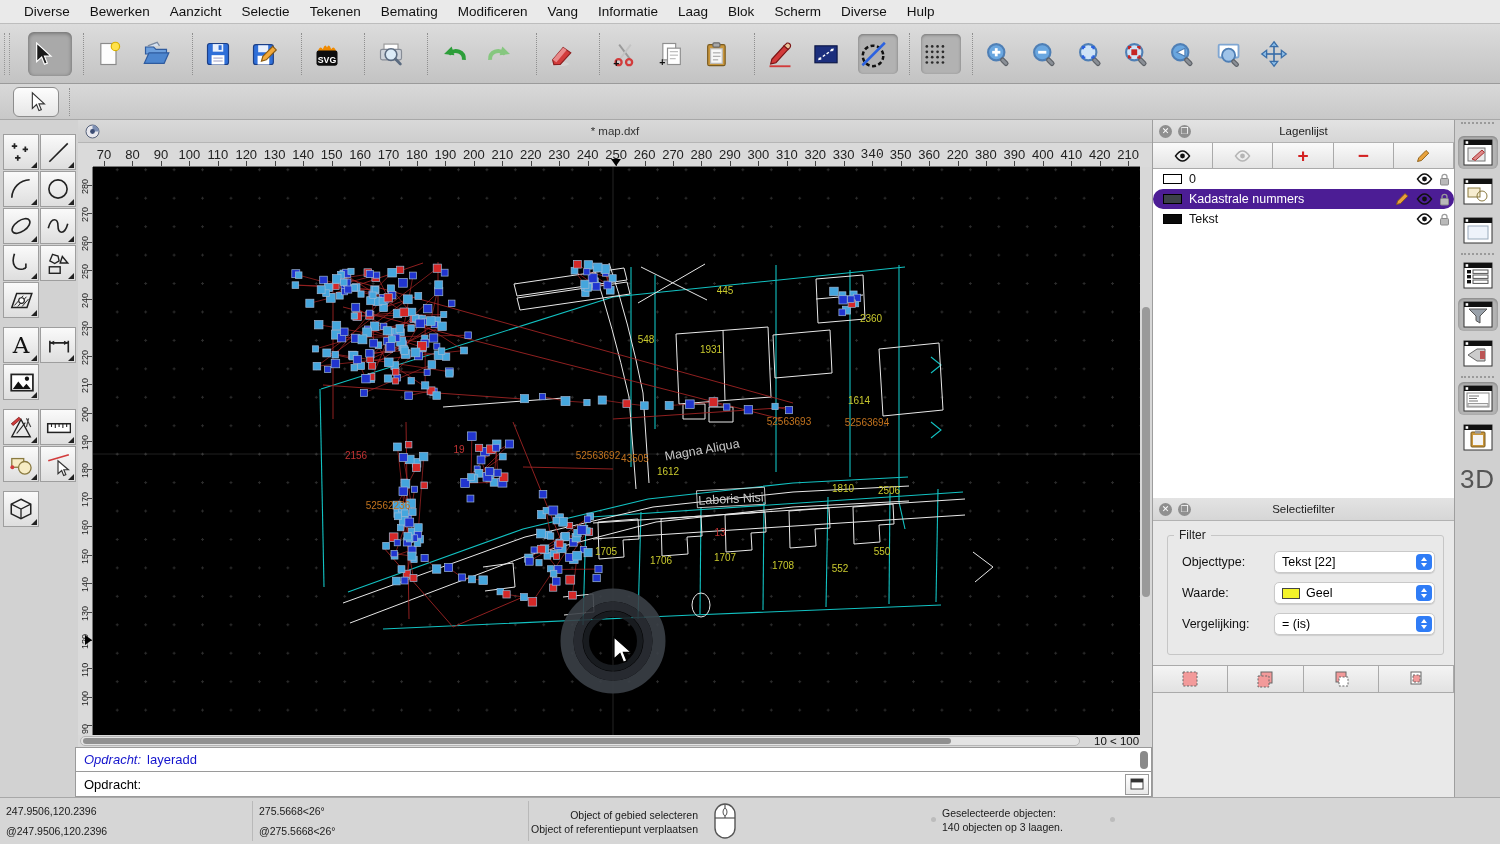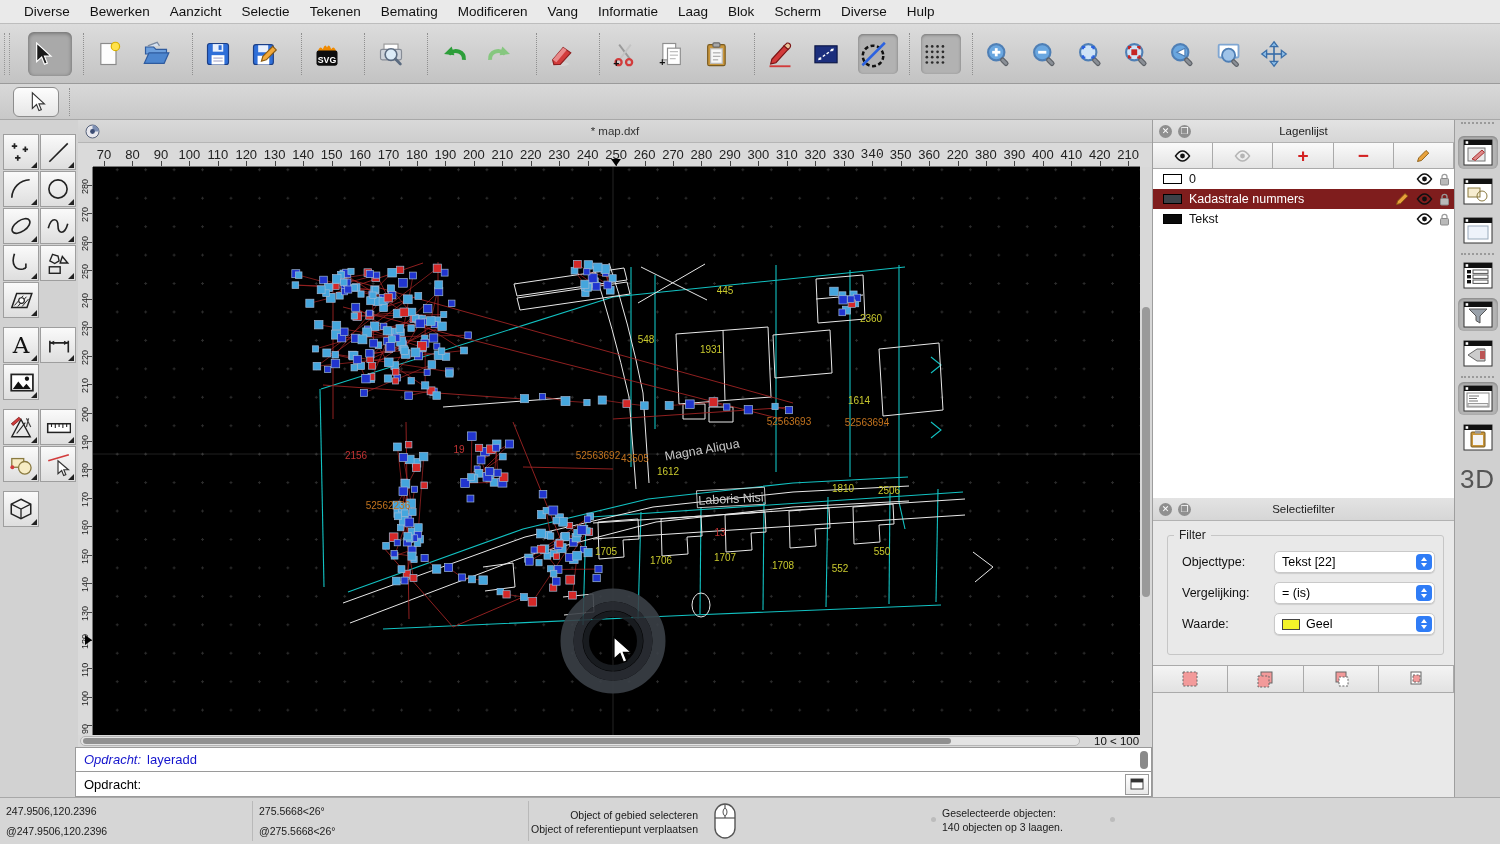--- a/index.html
+++ b/index.html
@@ -83,21 +83,21 @@
   .phead{height:23px;background:linear-gradient(#e3e3e3,#d6d6d6);border-bottom:1px solid #b2b2b2;
     position:relative;display:flex;align-items:center;}
   .phead .ptitle{position:absolute;left:0;right:0;text-align:center;font-size:11.5px;color:#222;}
   .pbtn{width:13px;height:13px;border-radius:50%;background:#8f8f8f;color:#fff;font-size:9px;
     display:flex;align-items:center;justify-content:center;margin-left:6px;z-index:2;}
   #layerToolRow{display:flex;height:26px;border-bottom:1px solid #aaa;background:#ececec;}
   .lbtn{flex:1;border-right:1px solid #aaa;background:linear-gradient(#fafafa,#e4e4e4);
     display:flex;align-items:center;justify-content:center;}
   #layerRows{background:#fff;height:329px;}
   .lrow{height:20px;display:flex;align-items:center;font-size:12.5px;color:#111;padding:0 4px 0 10px;}
-  .lrow.sel{background:#7f1d1d;color:#fff;}
+  .lrow.sel{background:#4c1d95;color:#fff;border-radius:10px;}
   .lswatch{width:19px;height:10px;border:1px solid #000;margin-right:7px;flex:0 0 auto;}
   .lrow .sp{flex:1;}
   .lrow .ric{margin-left:6px;display:flex;align-items:center;}
   
   #filterPanel .fgroup{margin:6px 10px 0 14px;border:1px solid #c6c6c6;border-radius:3px;
     padding:10px 8px 10px 6px;position:relative;}
   #filterPanel .flegend{position:absolute;top:-8px;left:6px;background:#e9e9e9;padding:0 5px;font-size:12px;color:#222;}
   .frow{display:flex;align-items:center;margin:5px 0 9px 8px;}
   .frow .flabel{width:92px;font-size:12.5px;color:#111;}
   .fcombo{flex:1;height:22px;background:#fff;border:1px solid #c9c9c9;border-radius:5px;
@@ -1345,34 +1345,34 @@
             <div class="flabel">Objecttype:</div>
             <div class="fcombo">
               <span>Tekst [22]</span>
               <div class="fstep">
                 <i class="up"></i>
                 <i class="dn"></i>
               </div>
             </div>
           </div>
           <div class="frow">
-            <div class="flabel">Vergelijking:</div>
+            <div class="flabel">Waarde:</div>
             <div class="fcombo">
-              <span>= (is)</span>
+              <div class="fswatch" style="background: rgb(243, 243, 42);"></div>
+              <span>Geel</span>
               <div class="fstep">
                 <i class="up"></i>
                 <i class="dn"></i>
               </div>
             </div>
           </div>
           <div class="frow">
-            <div class="flabel">Waarde:</div>
+            <div class="flabel">Vergelijking:</div>
             <div class="fcombo">
-              <div class="fswatch" style="background: rgb(243, 243, 42);"></div>
-              <span>Geel</span>
+              <span>= (is)</span>
               <div class="fstep">
                 <i class="up"></i>
                 <i class="dn"></i>
               </div>
             </div>
           </div>
         </div>
     </div>
     <div style="height:10px"></div>
     <div id="modeRow">

